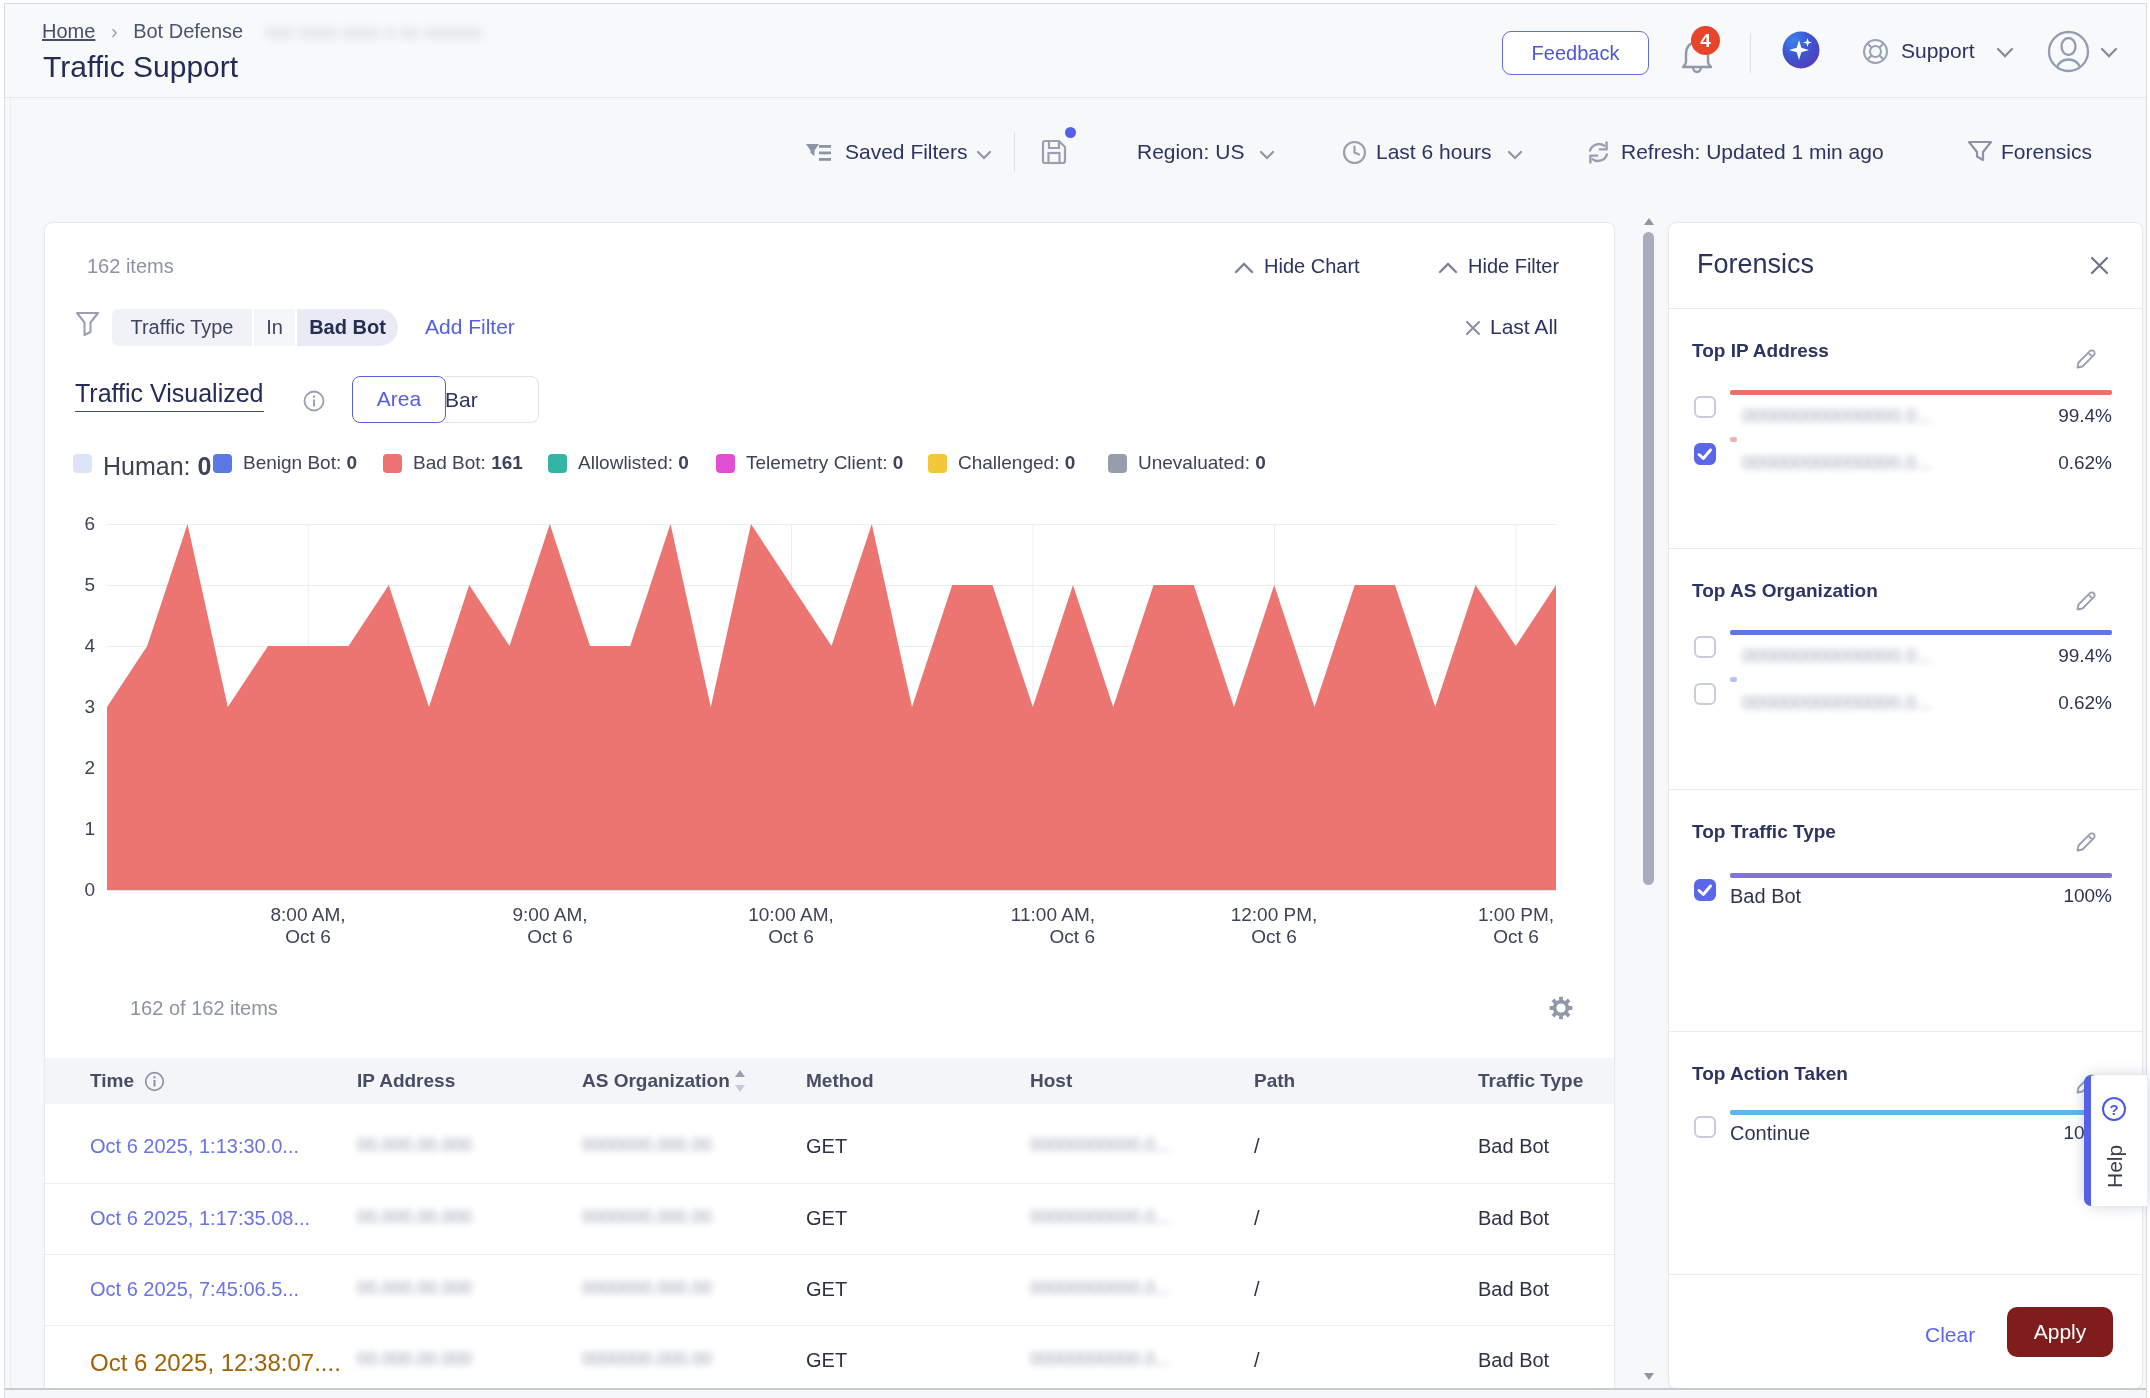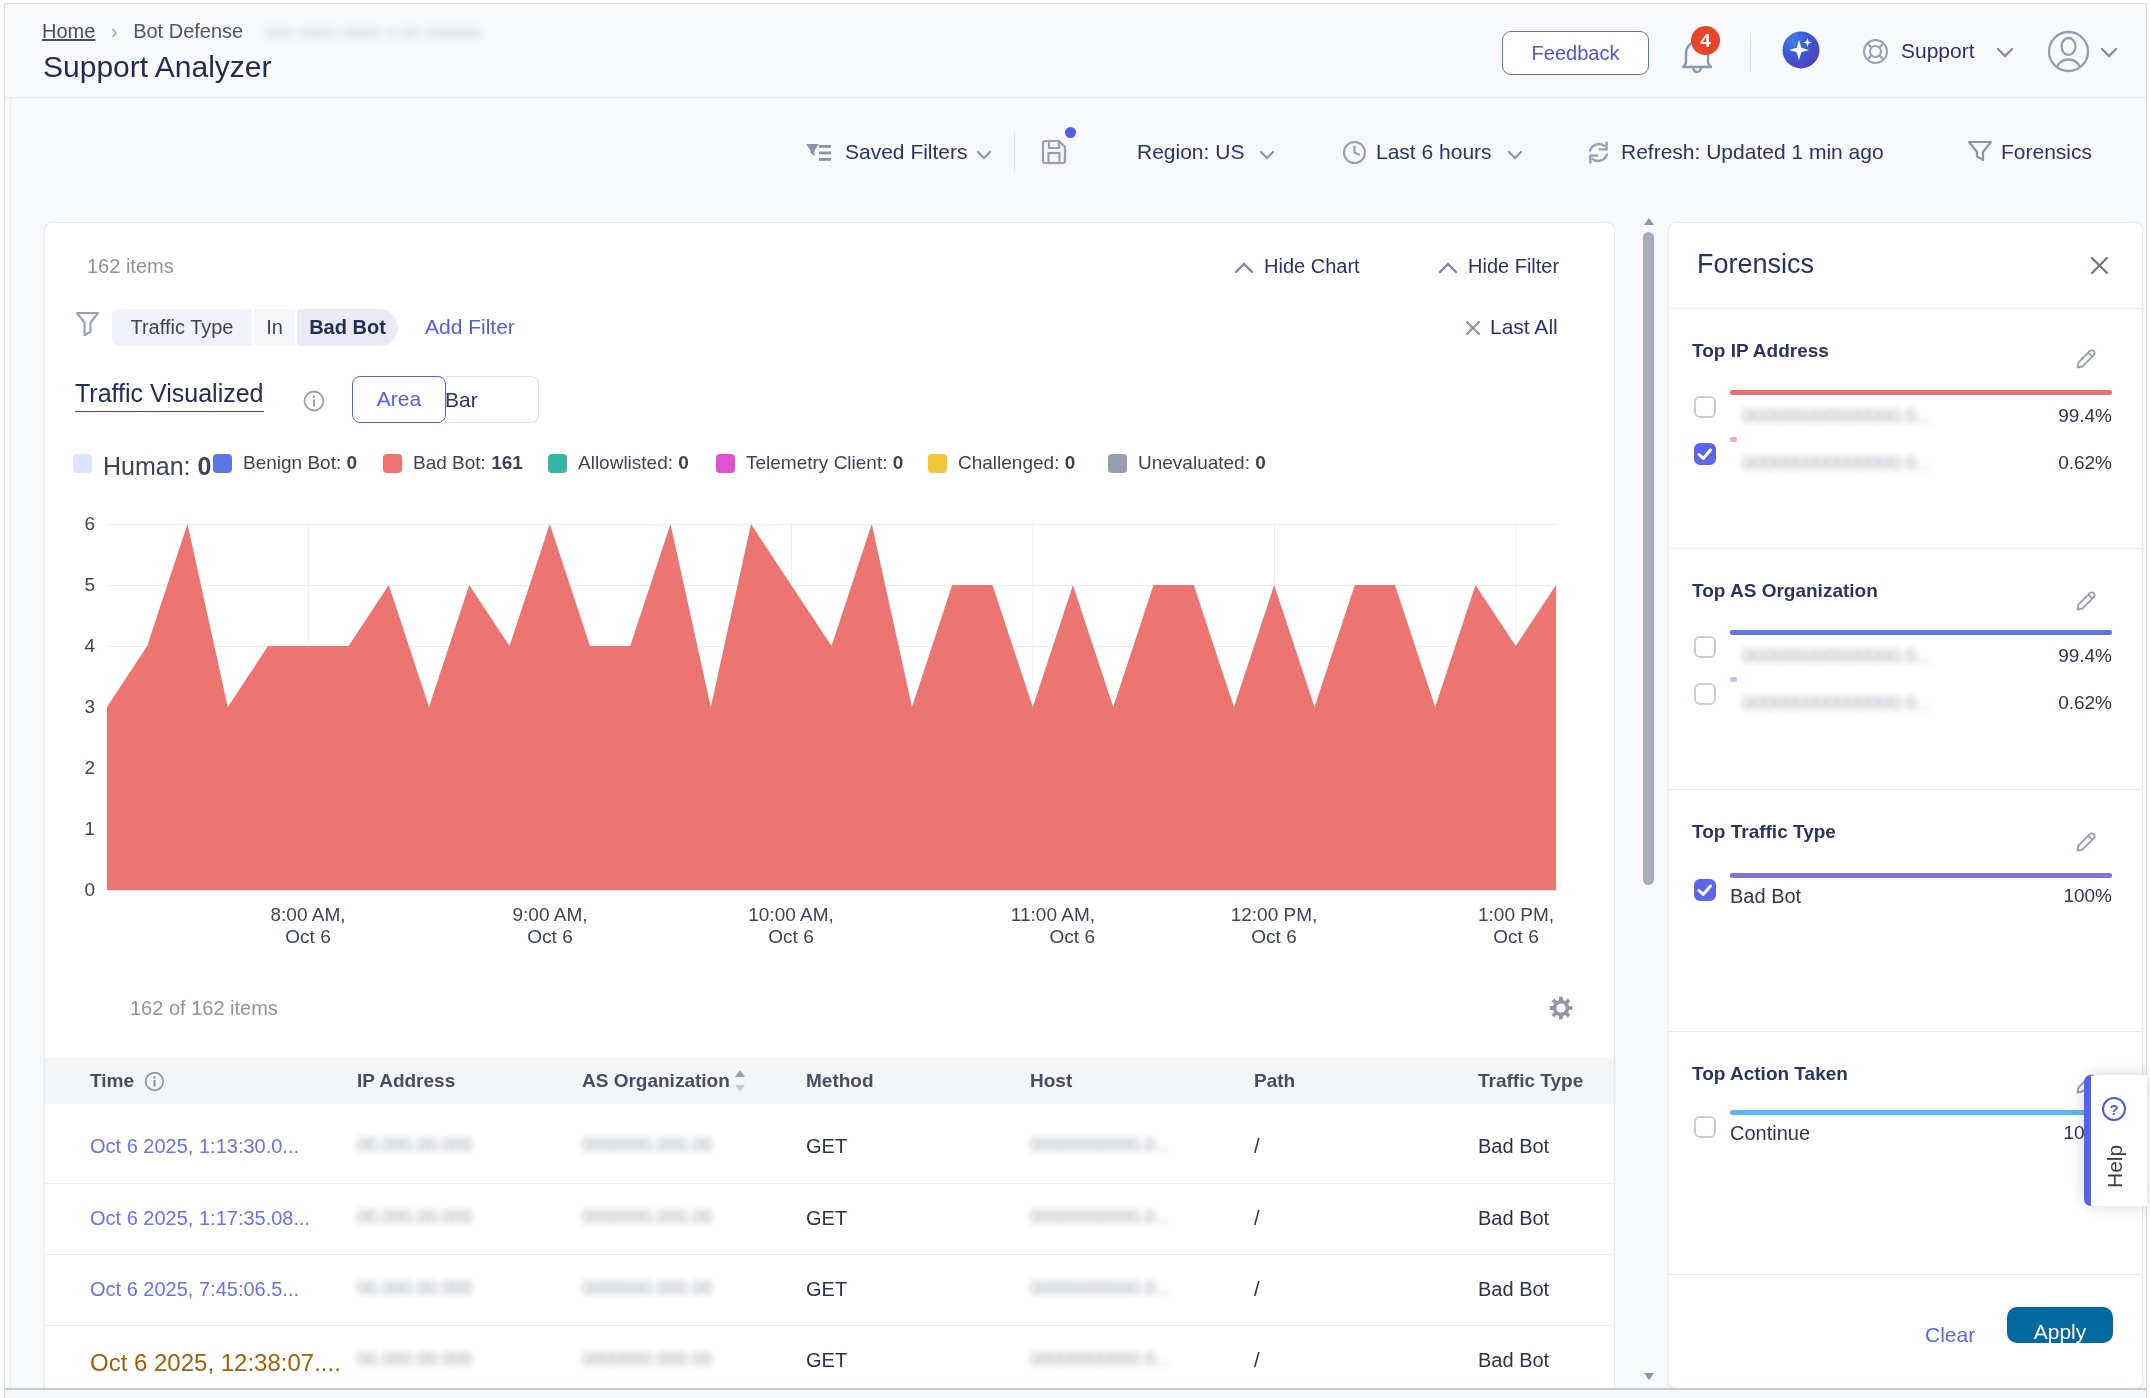--- a/index.html
+++ b/index.html
@@ -23,21 +23,21 @@
 <div id="frame">
 <div id="innerline"></div>
 
 <div class="abs" style="left:0;top:0;width:2141px;height:94px;background:#f8f9fb;border-bottom:1px solid #e6e8f0;">
   <div class="abs" style="left:37px;top:16px;font-size:20px;color:#4d566f;">
     <span style="text-decoration:underline;color:#454e66;">Home</span>
     <span style="color:#9aa1b0;padding:0 10px;">›</span>
     <span>Bot Defense</span>
   </div>
   <div class="abs blur4" style="left:260px;top:17px;font-size:19px;color:#c3c6cf;">xxx xxxx xxxx x xx xxxxxx</div>
-  <div class="abs" style="left:38px;top:46px;font-size:30px;color:#222c54;">Support Analyzer</div>
+  <div class="abs" style="left:38px;top:46px;font-size:30px;color:#222c54;">Traffic Support</div>
   <div class="abs" style="left:1497px;top:27px;width:147px;height:44px;border:1px solid #626ce0;border-radius:9px;background:#fff;text-align:center;line-height:42px;font-size:20px;color:#4d57d8;">Feedback</div>
   <svg class="abs" style="left:1674px;top:32px;" width="38" height="40" viewBox="0 0 38 40">
     <path d="M18 6 C11 6 7 11 7 18 L7 26 C7 28 5 30 4 31 L32 31 C31 30 29 28 29 26 L29 18 C29 11 25 6 18 6 Z" fill="none" stroke="#8e98ae" stroke-width="2.4" stroke-linejoin="round"></path>
     <path d="M14 31 C14 34 16 36 18 36 C20 36 22 34 22 31" fill="none" stroke="#8e98ae" stroke-width="2.4"></path>
   </svg>
   <div class="abs" style="left:1686px;top:22px;width:29px;height:29px;border-radius:50%;background:#e8432b;color:#fff;font-size:19px;font-weight:bold;text-align:center;line-height:29px;">4</div>
   <div class="abs" style="left:1745px;top:29px;width:1px;height:40px;background:#dde0e8;"></div>
   <svg class="abs" style="left:1777px;top:27px;" width="38" height="38" viewBox="0 0 38 38">
     <defs>
           <radialGradient id="gx" cx="30%" cy="25%" r="95%">
@@ -320,21 +320,21 @@
   <svg class="abs" style="left:406px;top:847px;" width="26" height="26" viewBox="0 0 26 26">
         <path d="M3.5 17.5 L14.8 6.2 C15.9 5.1 17.7 5.1 18.8 6.2 C19.9 7.3 19.9 9.1 18.8 10.2 L7.5 21.5 L2.5 22.5 Z M13.3 7.7 L17.3 11.7" fill="none" stroke="#9aa0b2" stroke-width="1.9" stroke-linejoin="round"></path>
       </svg>
   <div class="abs" style="left:61px;top:887px;width:382px;height:5px;border-radius:2px;background:#58b7f2;"></div>
   <div class="ckbox" style="left:25px;top:893px;"></div>
   <div class="abs" style="left:61px;top:899px;font-size:20px;color:#2e3553;">Continue</div>
   <div class="abs" style="left:343px;top:899px;width:100px;text-align:right;font-size:19px;color:#2e3553;">100%</div>
 
   <div class="abs" style="left:0;top:1051px;width:473px;height:1px;background:#e9ebf0;"></div>
   <div class="abs ind" style="left:256px;top:1100px;font-size:21px;color:#5a66ee;">Clear</div>
-  <div class="abs" style="left:338px;top:1084px;width:106px;height:36px;border-radius:10px;background:#0369a1;color:#fff;font-size:21px;text-align:center;line-height:50px;">Apply</div>
+  <div class="abs" style="left:338px;top:1084px;width:106px;height:50px;border-radius:10px;background:#7f1d1d;color:#fff;font-size:21px;text-align:center;line-height:50px;">Apply</div>
 </div>
 
 <div class="abs" style="left:2079px;top:1071px;width:63px;height:131px;background:#fff;border-radius:13px 0 0 13px;box-shadow:0 0 14px rgba(60,70,100,0.25);z-index:5;">
   <div class="abs" style="left:0;top:0;width:7px;height:131px;border-radius:13px 0 0 13px;background:#5661e8;"></div>
   <svg class="abs" style="left:17px;top:21px;" width="26" height="26" viewBox="0 0 26 26">
     <circle cx="13" cy="13" r="11" fill="none" stroke="#4c58ea" stroke-width="2"></circle>
     <text x="13" y="18.5" font-size="15" font-weight="bold" fill="#4c58ea" text-anchor="middle" font-family="Liberation Sans, sans-serif">?</text>
   </svg>
   <div class="abs" style="left:19px;top:113px;transform:rotate(-90deg);transform-origin:left top;font-size:21px;color:#3a3f4a;white-space:nowrap;">Help</div>
 </div>

